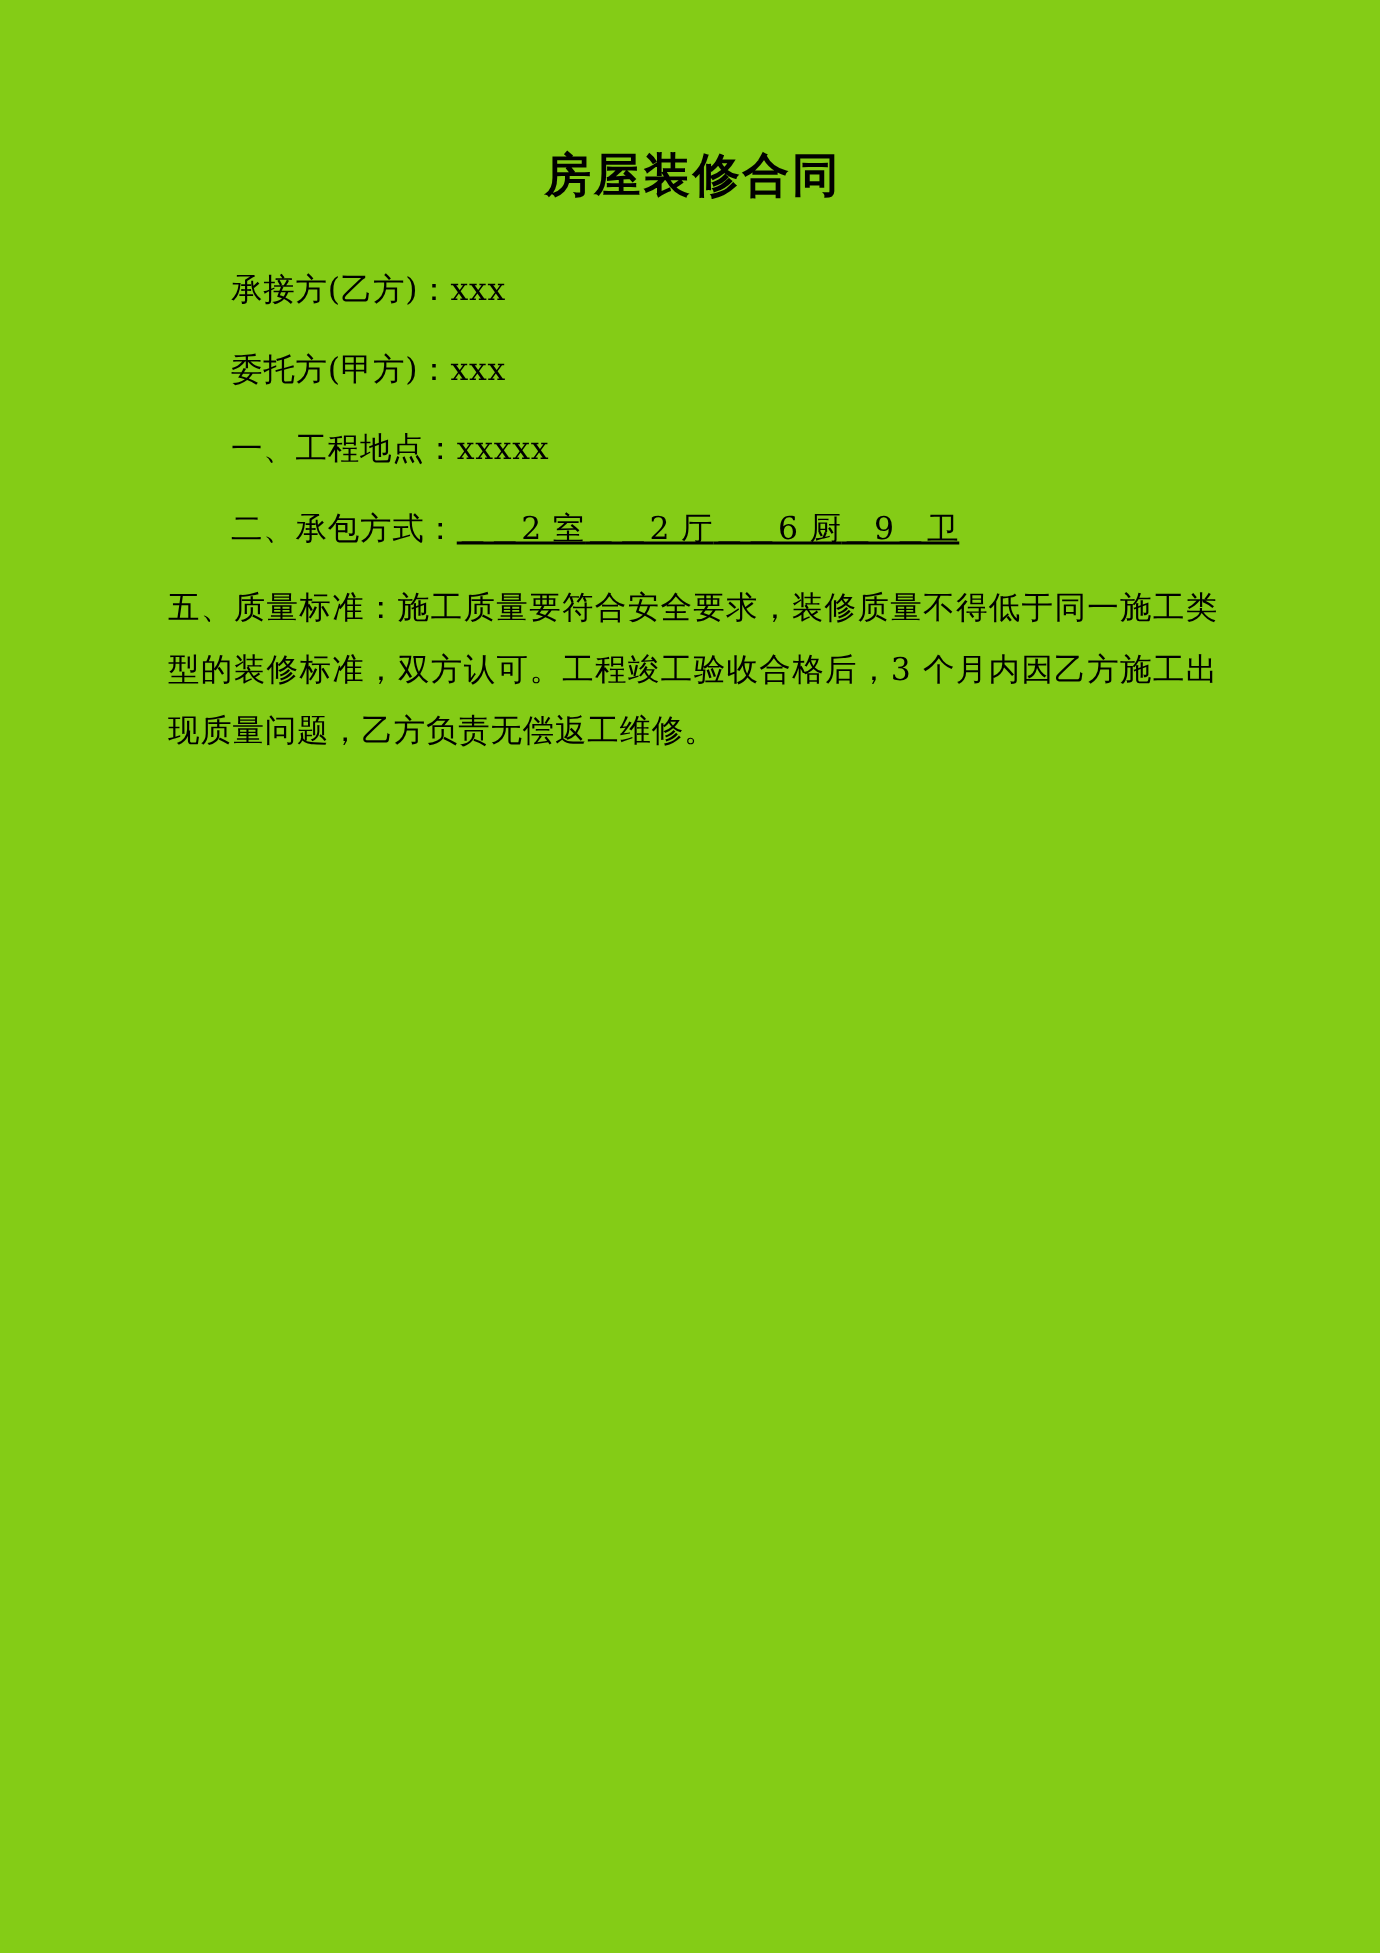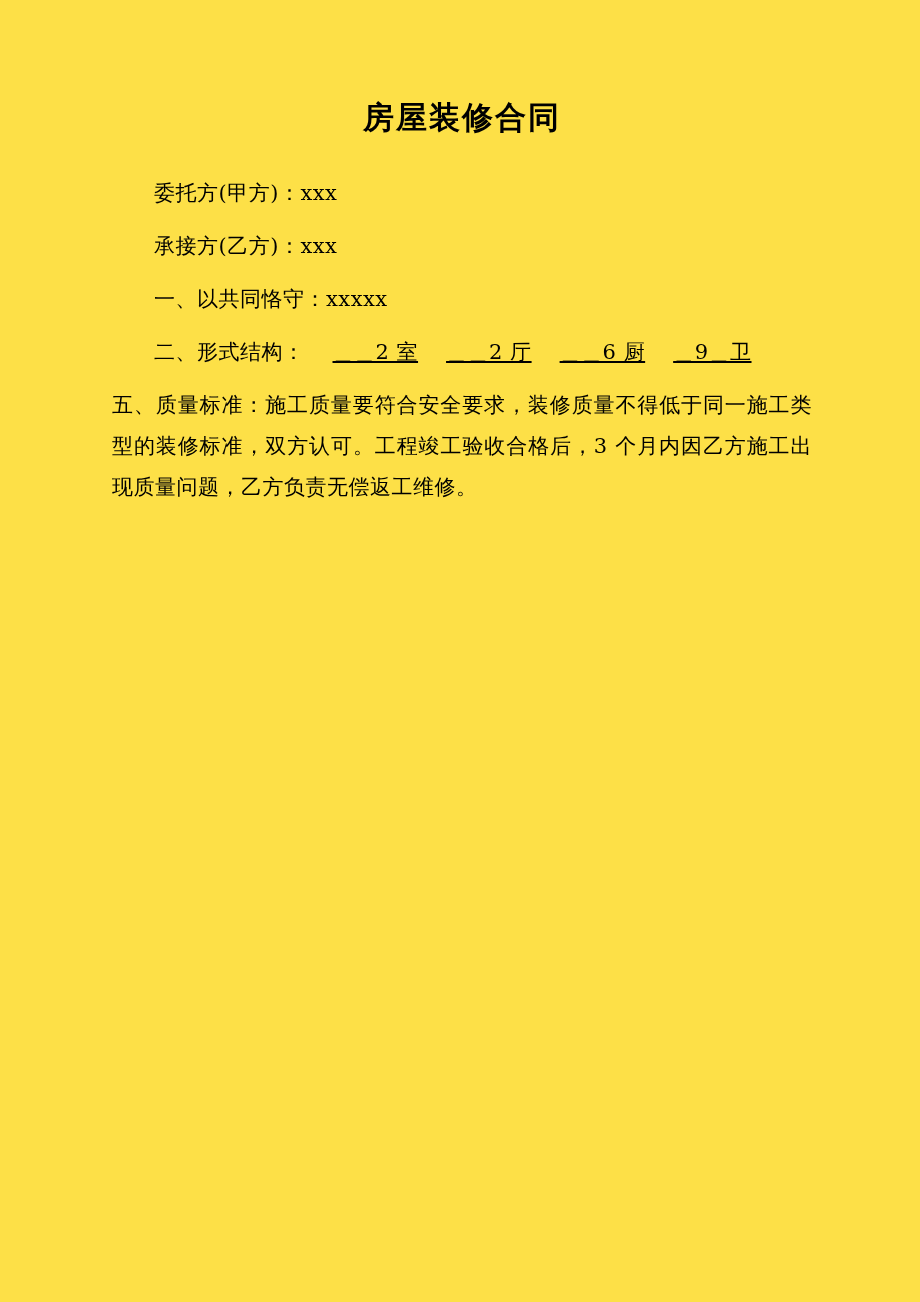--- a/index.html
+++ b/index.html
@@ -4,21 +4,21 @@
 <style>
   html, body {
     margin: 0;
     padding: 0;
     background: #ffffff;
   }
   .page {
     position: relative;
     width: 920px;
     height: 1302px;
-    background: #fde047;
+    background: #84cc16;
     margin: 0 auto;
     overflow: hidden;
     font-family: "DejaVu Serif", "Liberation Serif", serif;
     color: #000000;
   }
   .doc-body {
     position: absolute;
     left: 112px;
     top: 96px;
     width: 700px;
@@ -40,43 +40,42 @@
     letter-spacing: 0.5px;
   }
   .para.indent {
     text-indent: 42px;
   }
   .para.noindent {
     text-indent: 0;
   }
   .u {
     text-decoration: underline;
-    margin-left: 28px;
   }
   .gap-wide {
     display: inline-block;
     width: 100px;
   }
 </style>
 </head>
 <body>
 
 <div class="page">
   <div class="doc-body">
 
     <h1 class="doc-title">房屋装修合同</h1>
 
+    <p class="para indent">承接方(乙方)：xxx</p>
+
     <p class="para indent">委托方(甲方)：xxx</p>
 
-    <p class="para indent">承接方(乙方)：xxx</p>
 
+    <p class="para indent">一、工程地点：xxxxx</p>
 
-    <p class="para indent">一、以共同恪守：xxxxx</p>
-
-    <p class="para indent"><span>二、形式结构：</span><span class="u">＿＿2 室</span><span class="u">＿＿2 厅</span><span class="u">＿＿6 厨</span><span class="u">＿9＿卫</span></p>
+    <p class="para indent"><span>二、承包方式：</span><span class="u">＿＿2 室</span><span class="u">＿＿2 厅</span><span class="u">＿＿6 厨</span><span class="u">＿9＿卫</span></p>
 
 
 
 
     <p class="para noindent">五、质量标准：施工质量要符合安全要求，装修质量不得低于同一施工类型的装修标准，双方认可。工程竣工验收合格后，3 个月内因乙方施工出现质量问题，乙方负责无偿返工维修。</p>
 
   </div>
 </div>
 
 </body></html>

